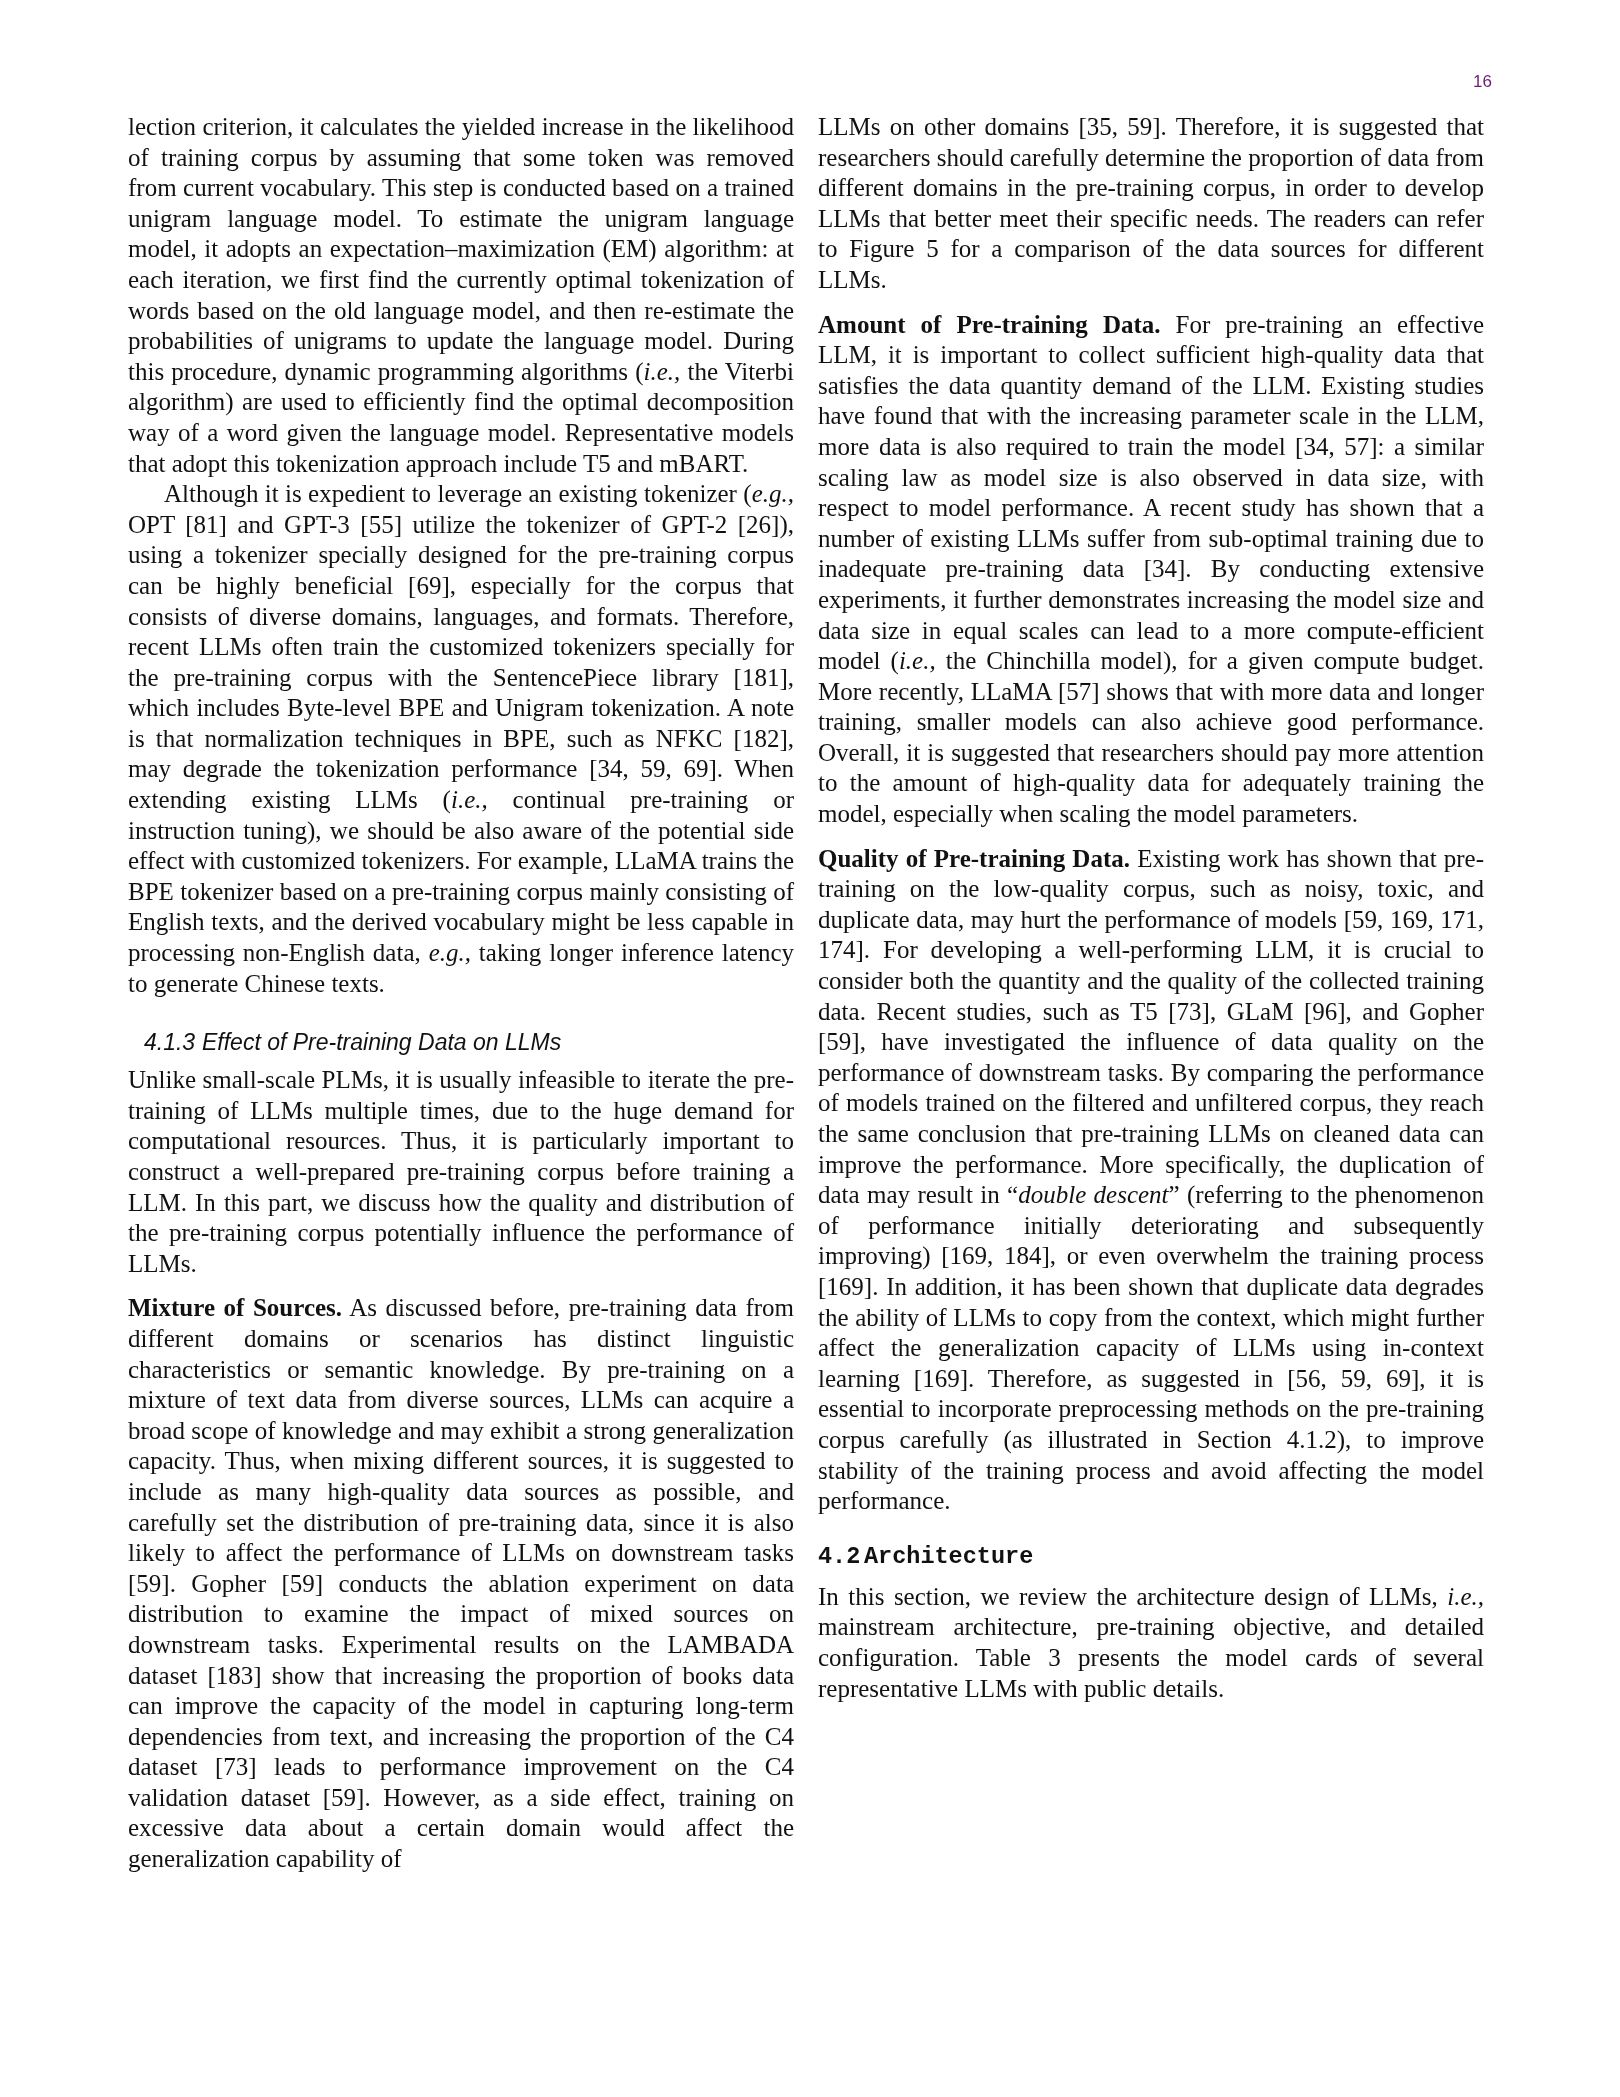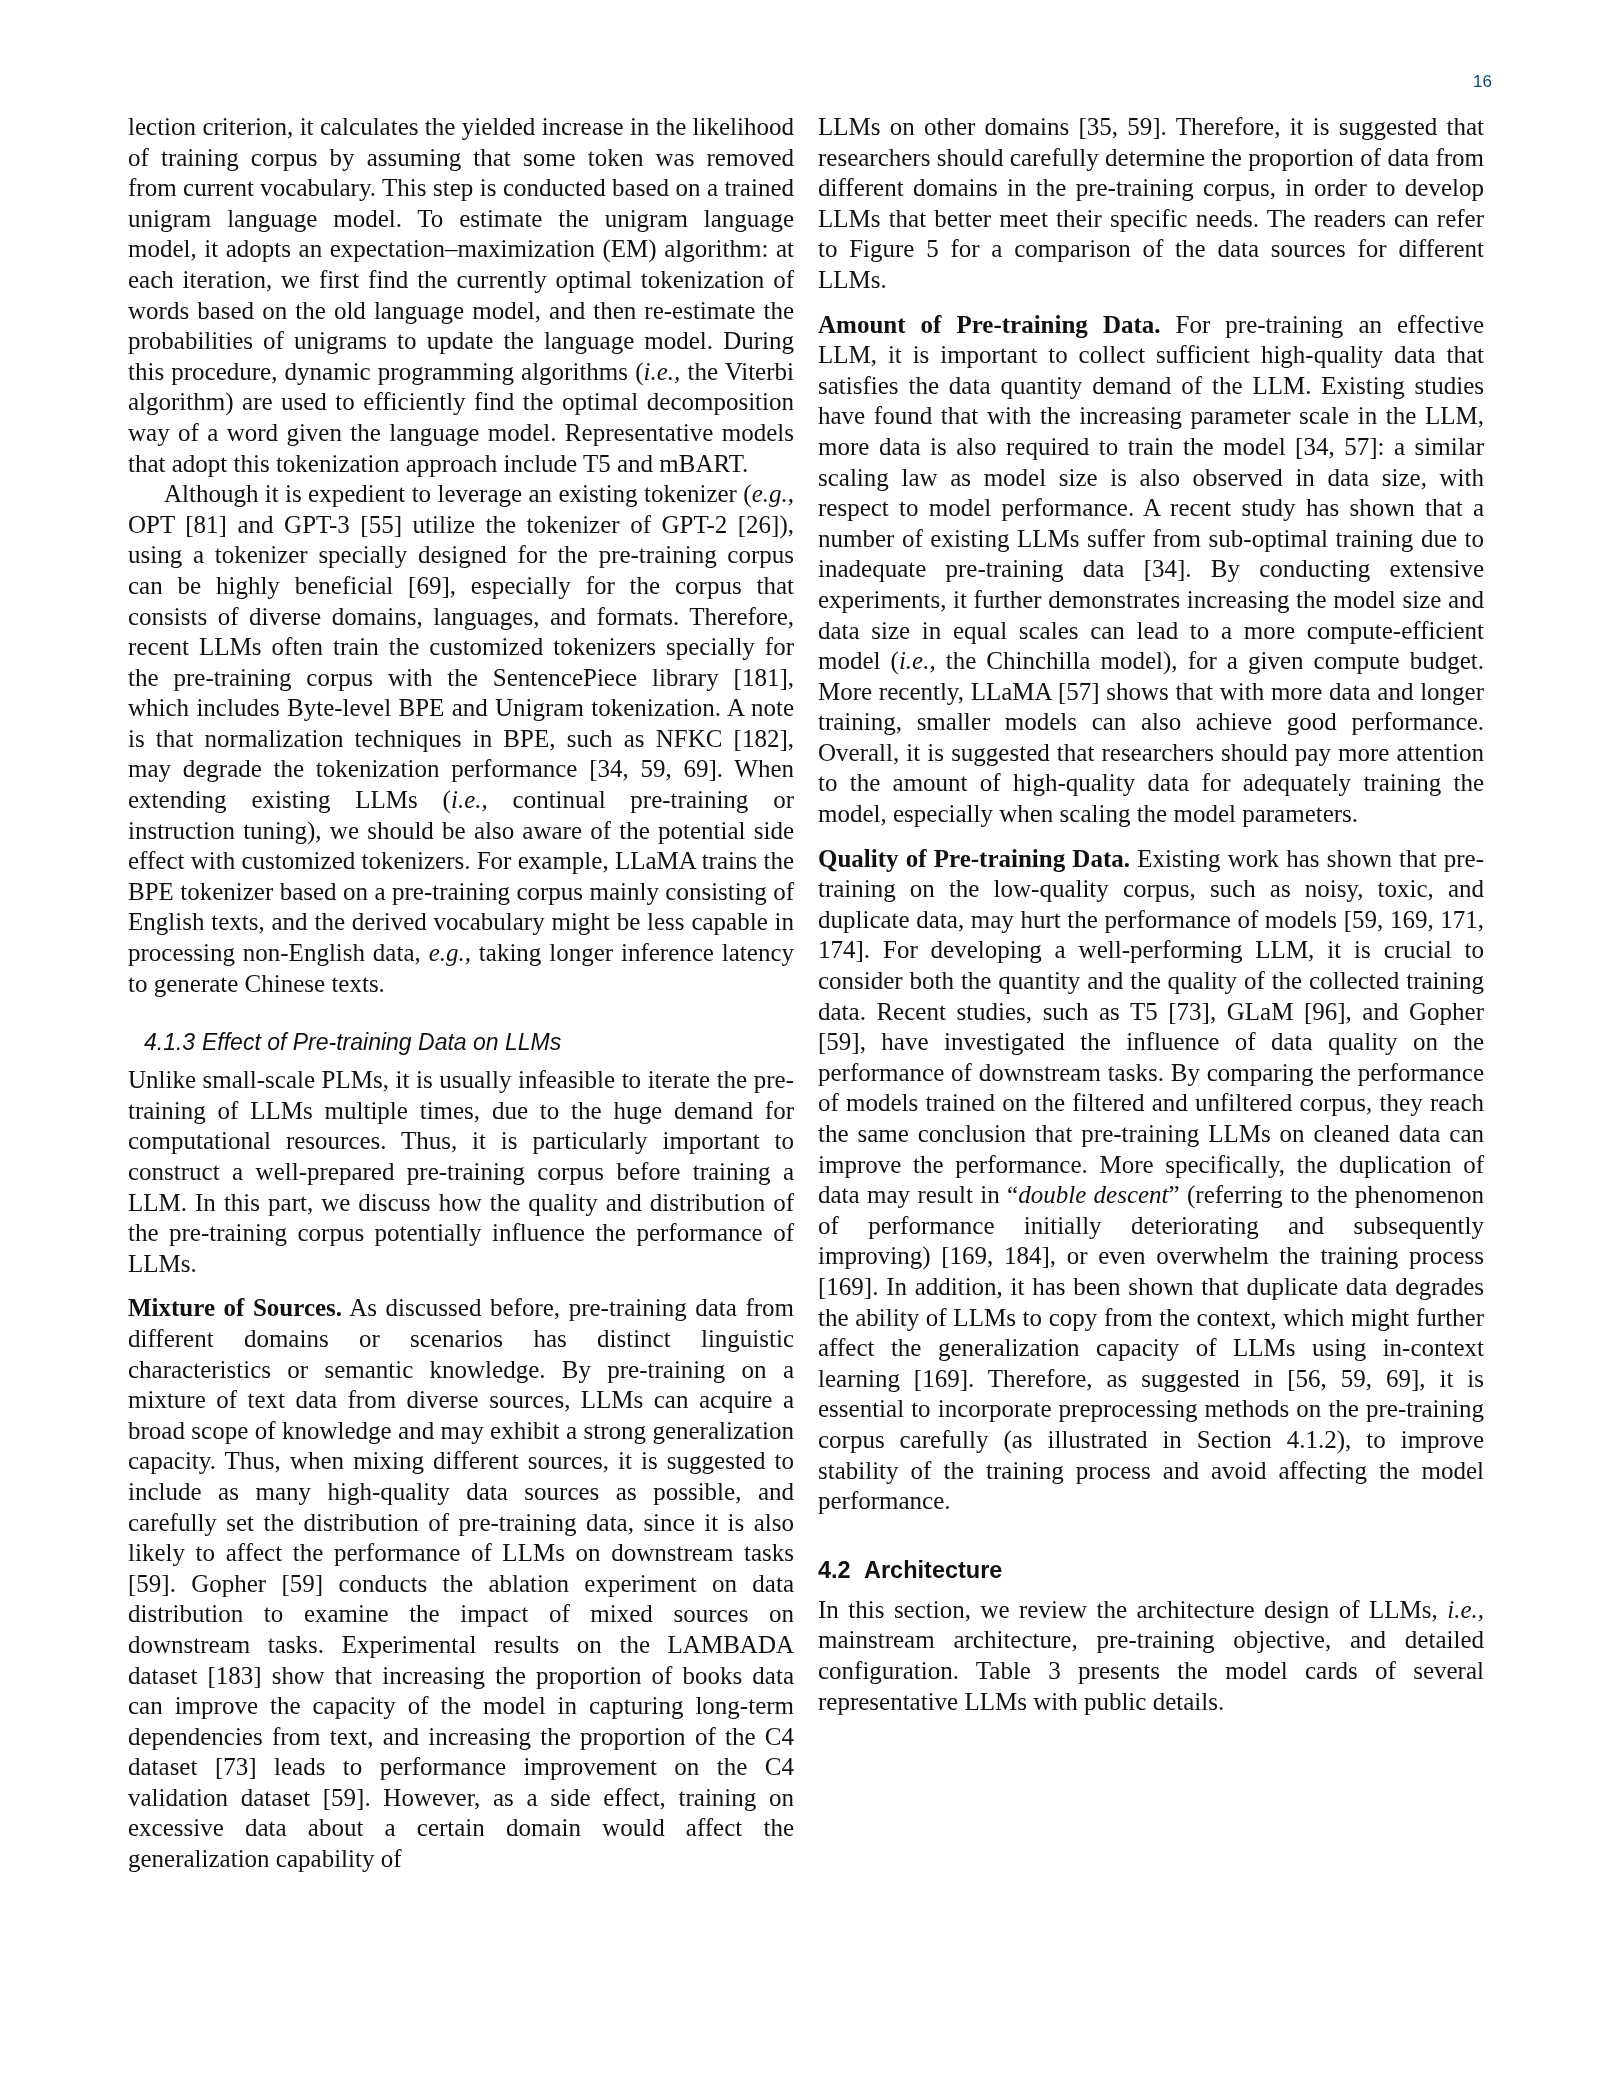--- a/index.html
+++ b/index.html
@@ -1,39 +1,39 @@
 <!DOCTYPE html>
 <html><head>
 <meta charset="utf-8">
 <style>
   html, body { margin: 0; padding: 0; background: #ffffff; }
   body { width: 1620px; height: 2097px; position: relative; overflow: hidden; color: #111; }
   .page-num {
     position: absolute; top: 72px; right: 128px;
-    font-family: "Liberation Sans", sans-serif; font-size: 17px; color: #0c4a6e;
+    font-family: "Liberation Sans", sans-serif; font-size: 17px; color: #701a75;
   }
   .col {
     position: absolute; top: 112px; width: 666px;
     font-family: "Liberation Serif", serif; font-size: 25px; line-height: 30.6px;
     text-align: justify; hyphens: manual;
   }
   .col-left { left: 128px; }
   .col-right { left: 818px; }
   p { margin: 0; }
   p.indent { text-indent: 36px; }
   .para-gap { margin-top: 14px; }
   .b { font-weight: bold; }
   .i { font-style: italic; }
   h3.sub {
     font-family: "Liberation Sans", sans-serif; font-style: italic; font-weight: normal;
     font-size: 23px; margin: 28px 0 8px 16px; line-height: 30px;
   }
   h2.sec {
-    font-family: Liberation Sans, sans-serif; font-weight: bold;
-    font-size: 23.5px; margin: 38px 0 10px 0; line-height: 30px;
+    font-family: Liberation Mono, monospace; font-weight: bold;
+    font-size: 23.5px; margin: 25px 0 10px 0; line-height: 30px;
   }
   .num { display: inline-block; width: 58px; }
   .num2 { display: inline-block; width: 46px; }
 </style>
 </head>
 <body>
 
 <div class="page-num">16</div>
 
 <div class="col col-left">

